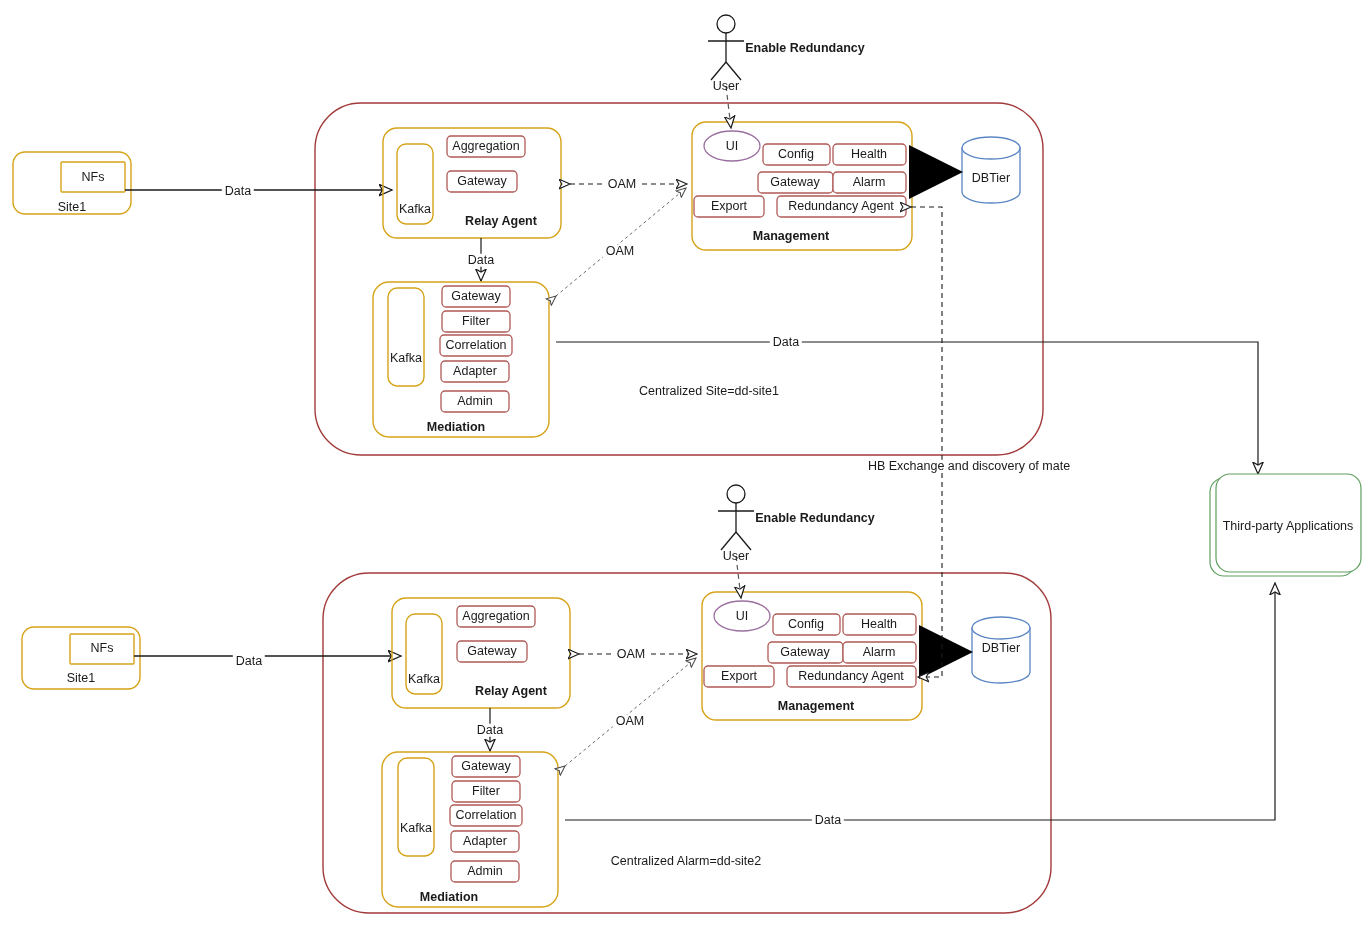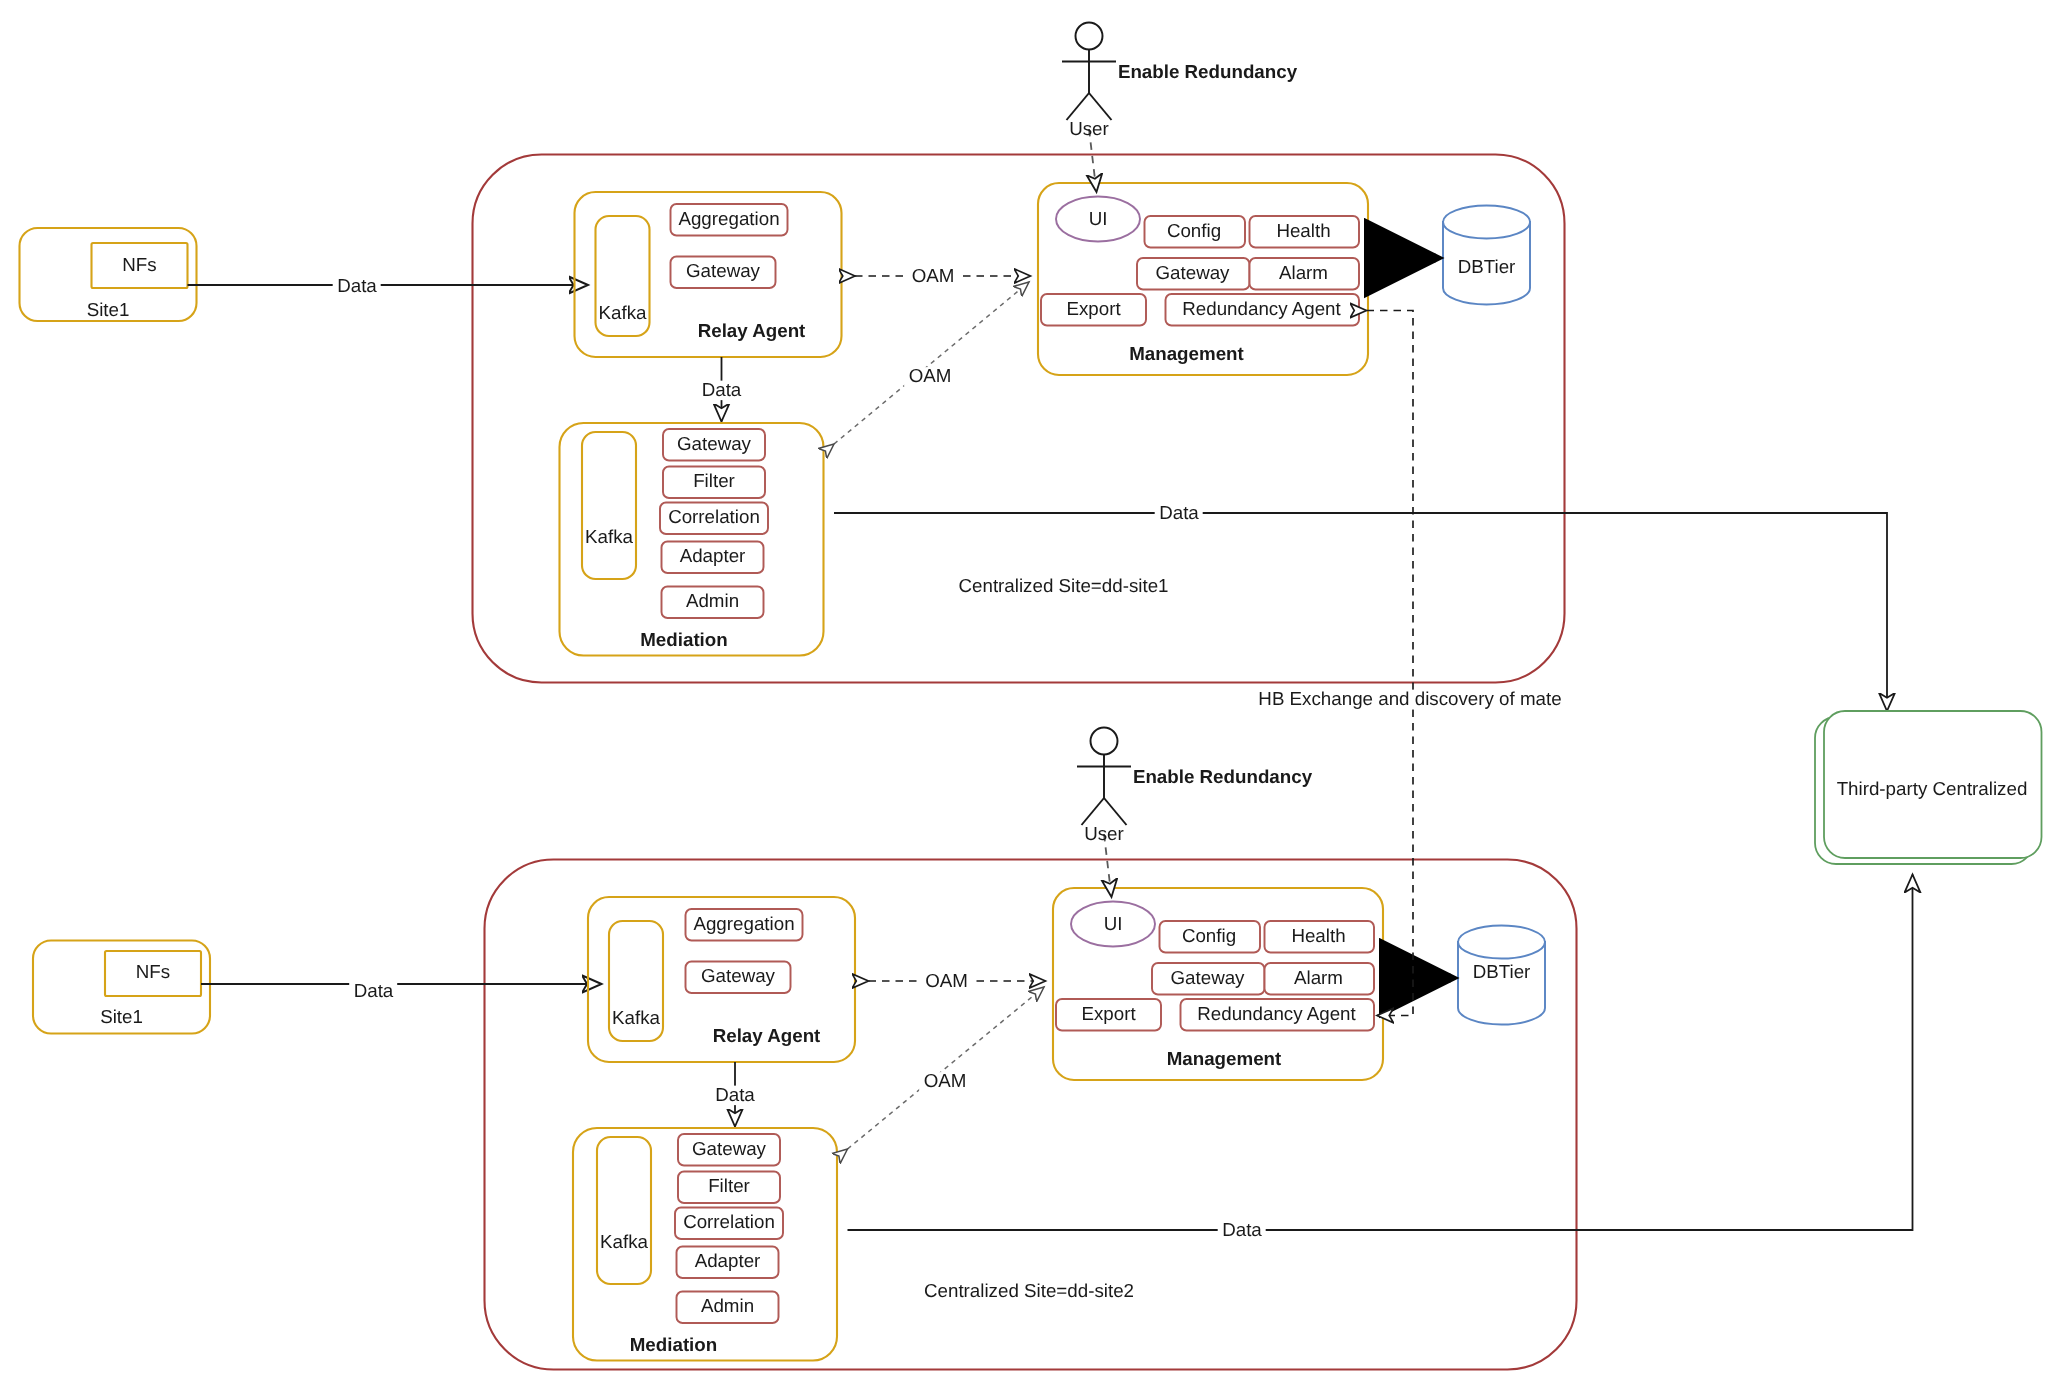--- a/index.html
+++ b/index.html
@@ -165,21 +165,21 @@
   <div class="lbl ctr" style="left:729px;top:206px">Export</div>
   <div class="lbl ctr" style="left:841px;top:206px">Redundancy Agent</div>
   <div class="lbl ctr b" style="left:791px;top:236px">Management</div>
 
   <div class="lbl ctr" style="left:991px;top:178px">DBTier</div>
   <div class="lbl ctr bgwhite" style="left:622px;top:184px">OAM</div>
   <div class="lbl ctr bgwhite" style="left:620px;top:251px">OAM</div>
   <div class="lbl ctr bgwhite" style="left:786px;top:342px">Data</div>
   <div class="lbl ctr" style="left:709px;top:391px">Centralized Site=dd-site1</div>
 
-  <div class="lbl ctr bgwhite" style="left:940px;top:466px">HB Exchange and discovery of mate</div>
+  <div class="lbl ctr bgwhite" style="left:969px;top:466px">HB Exchange and discovery of mate</div>
 
   <div class="lbl ctr b" style="left:815px;top:518px">Enable Redundancy</div>
   <div class="lbl ctr" style="left:736px;top:556px">User</div>
 
   <div class="lbl ctr" style="left:102px;top:648px">NFs</div>
   <div class="lbl ctr" style="left:81px;top:678px">Site1</div>
   <div class="lbl ctr bgwhite" style="left:249px;top:661px">Data</div>
 
   <div class="lbl ctr" style="left:424px;top:679px">Kafka</div>
   <div class="lbl ctr" style="left:496px;top:616px">Aggregation</div>
@@ -201,17 +201,17 @@
   <div class="lbl ctr" style="left:805px;top:652px">Gateway</div>
   <div class="lbl ctr" style="left:879px;top:652px">Alarm</div>
   <div class="lbl ctr" style="left:739px;top:676px">Export</div>
   <div class="lbl ctr" style="left:851px;top:676px">Redundancy Agent</div>
   <div class="lbl ctr b" style="left:816px;top:706px">Management</div>
 
   <div class="lbl ctr" style="left:1001px;top:648px">DBTier</div>
   <div class="lbl ctr bgwhite" style="left:631px;top:654px">OAM</div>
   <div class="lbl ctr bgwhite" style="left:630px;top:721px">OAM</div>
   <div class="lbl ctr bgwhite" style="left:828px;top:820px">Data</div>
-  <div class="lbl ctr" style="left:686px;top:861px">Centralized Site=dd-site2</div>
-
-  <div class="lbl ctr" style="left:1288px;top:526px">Third-party Centralized</div>
+  <div class="lbl ctr" style="left:686px;top:861px">Centralized Alarm=dd-site2</div>
+
+  <div class="lbl ctr" style="left:1288px;top:526px">Third-party Applications</div>
 
 </div>
 
 </body></html>

